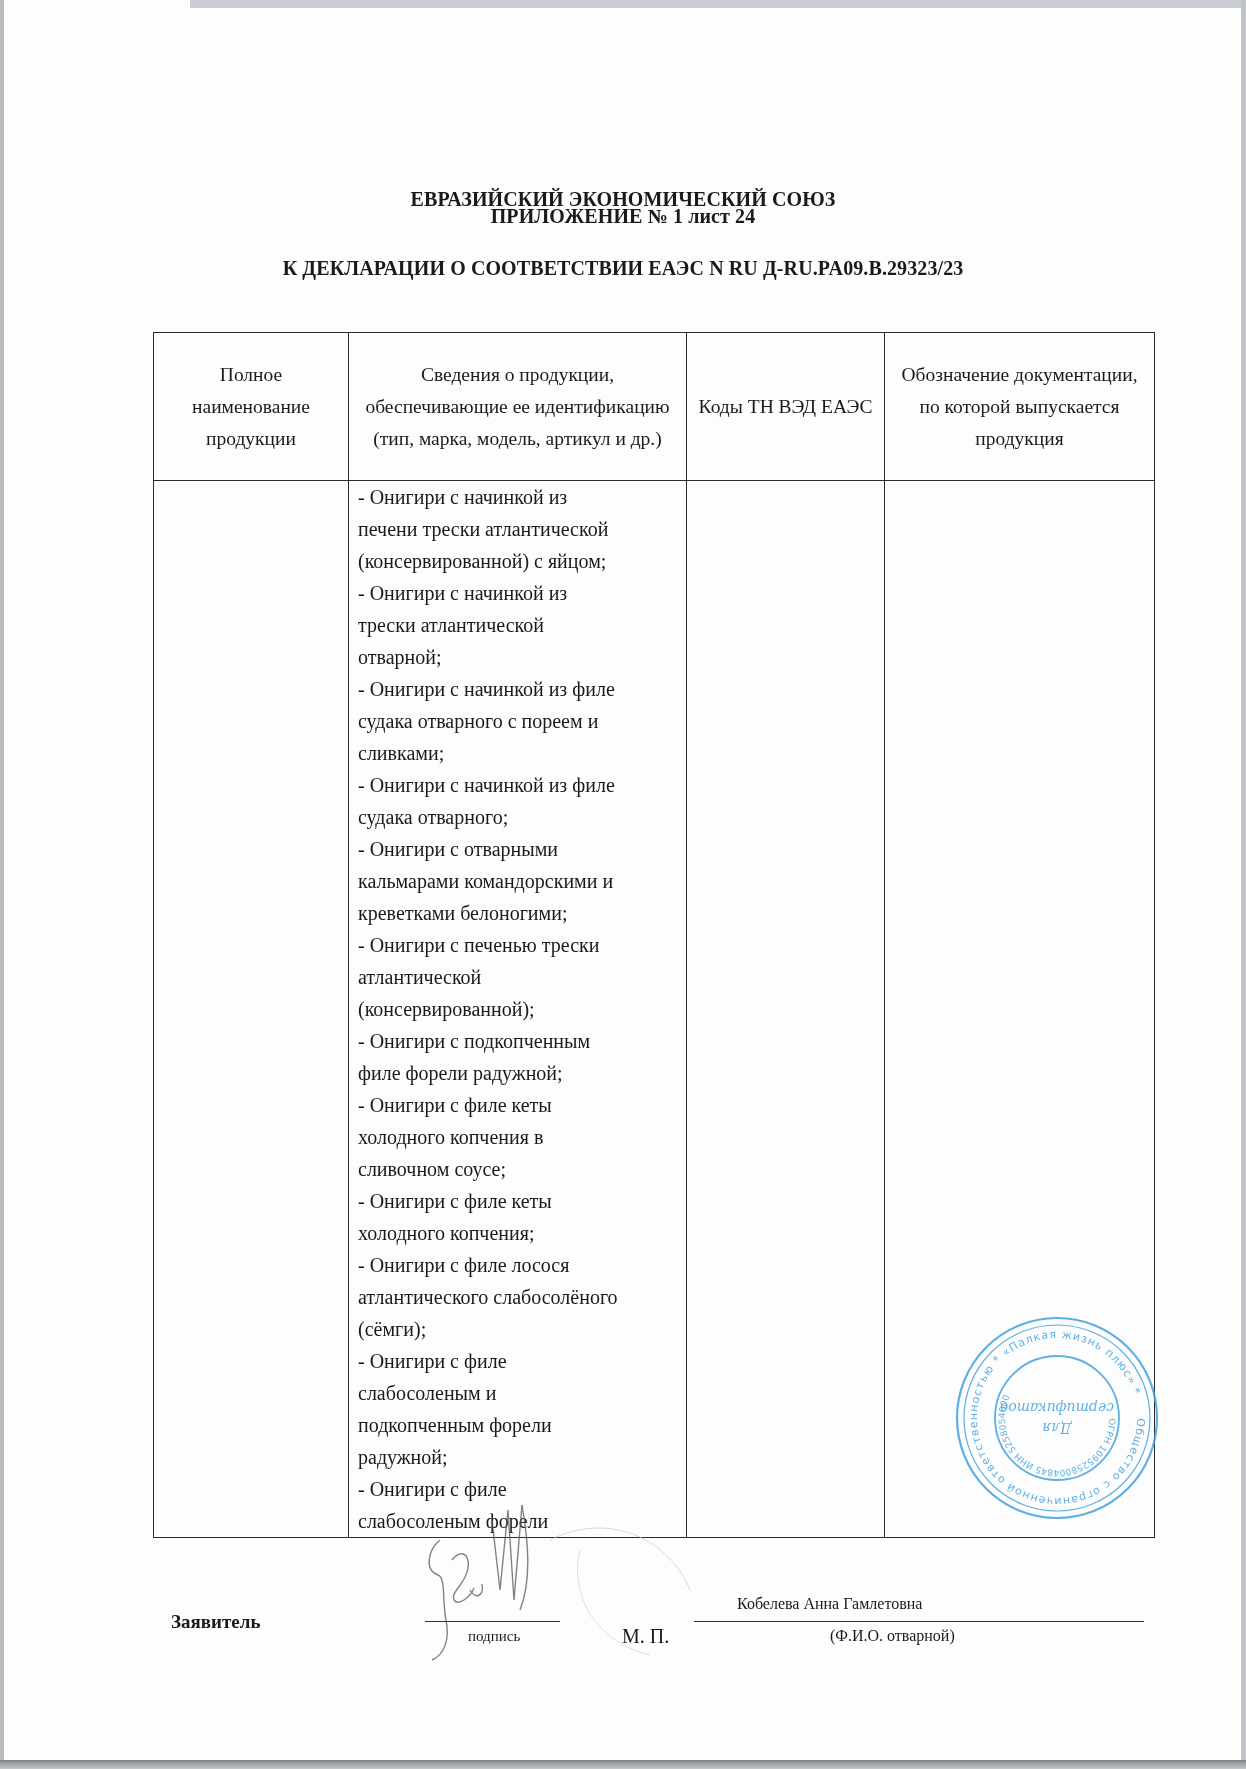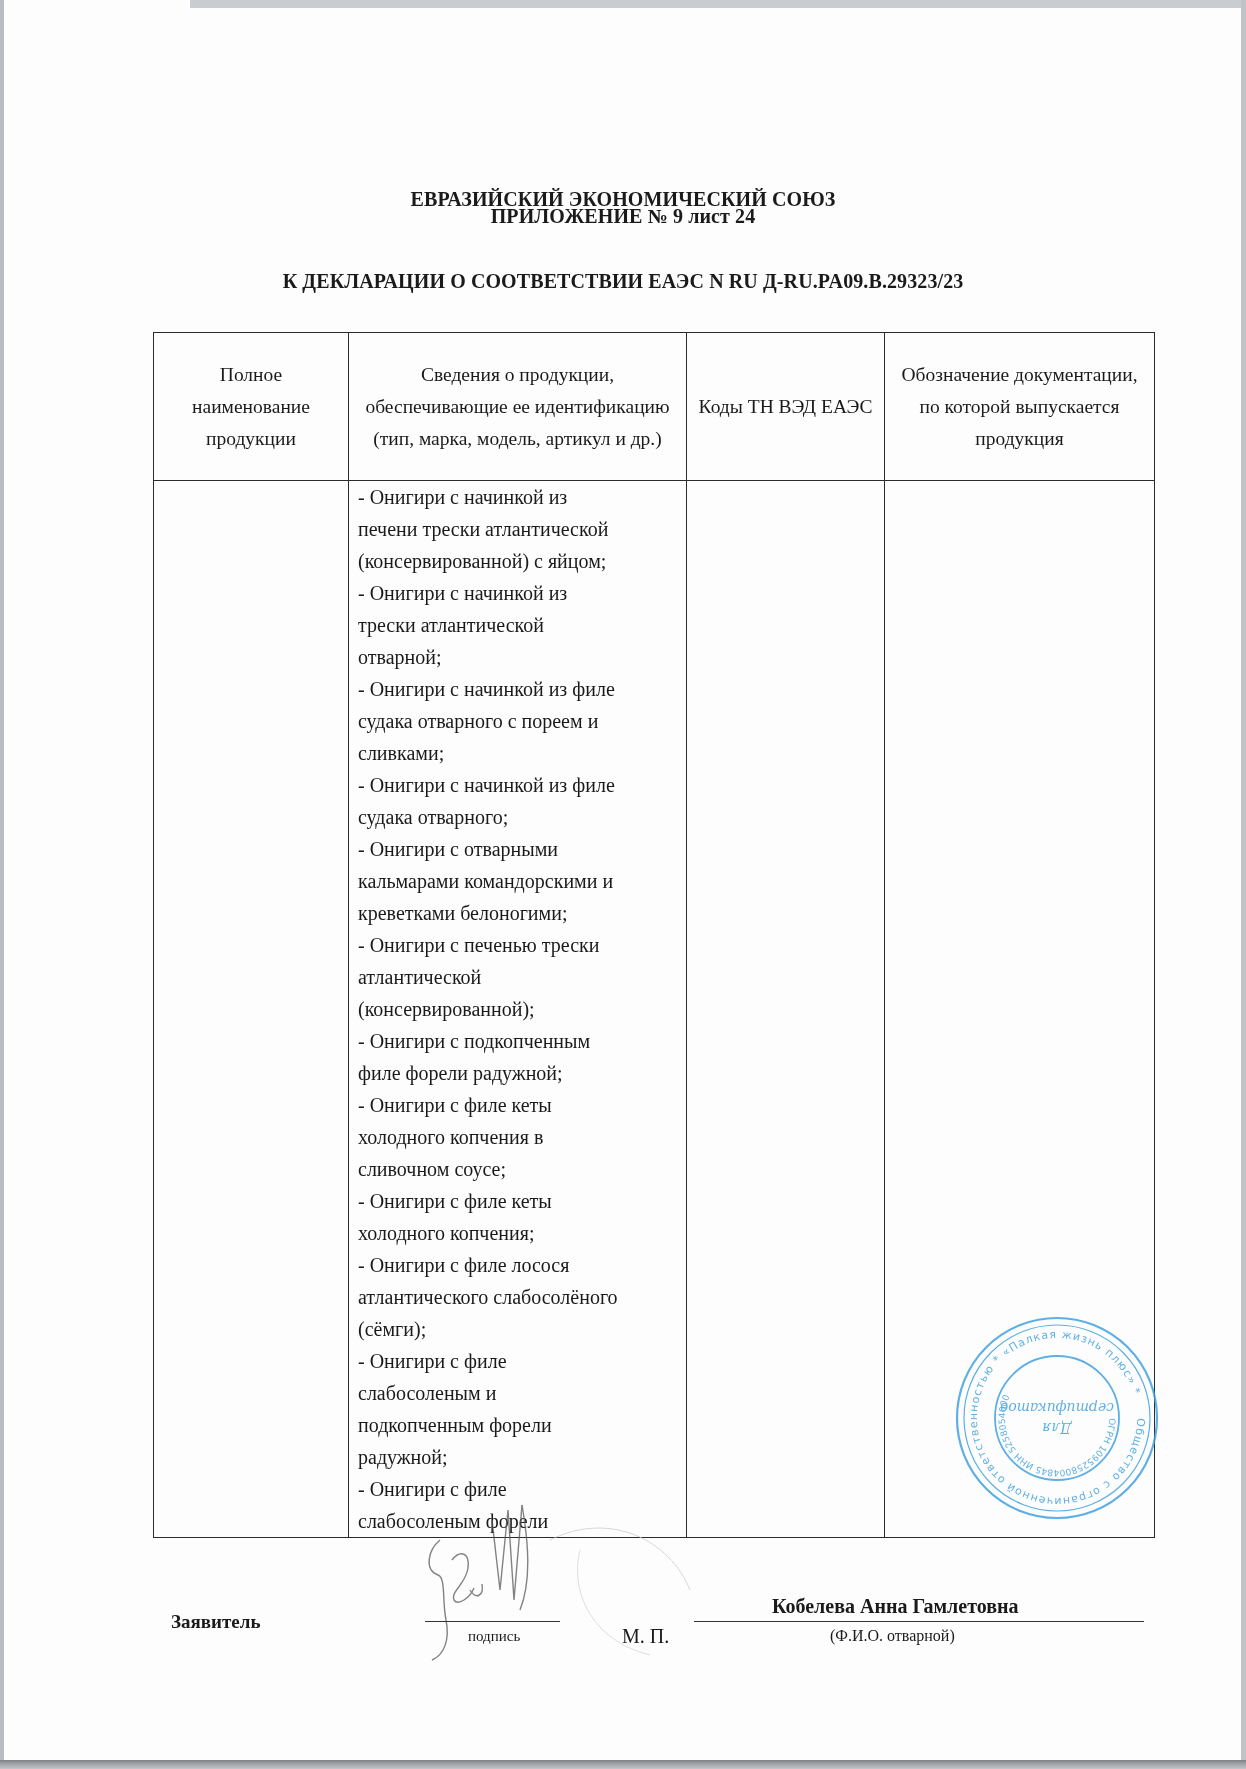--- a/index.html
+++ b/index.html
@@ -35,21 +35,21 @@
     .title-block {
       position: absolute;
       left: 0; width: 1246px;
       text-align: center;
       font-weight: bold;
       font-size: 20px;
       letter-spacing: 0.1px;
     }
     .t1 { top: 152px; margin-top: 36px; }
     .t2 { top: 205px; }
-    .t3 { top: 270px; }
+    .t3 { top: 257px; }
 
     table.decl {
       position: absolute;
       left: 153px;
       top: 332px;
       width: 1001px;
       border-collapse: collapse;
       table-layout: fixed;
       font-size: 19.5px;
       padding-left: 38px;
@@ -98,23 +98,22 @@
     }
     .mp-label {
       position: absolute; left: 622px; top: 1625px;
       font-size: 20px;
     }
     .name-line {
       position: absolute; left: 694px; top: 1621px; width: 450px;
       border-top: 1.4px solid #333;
     }
     .applicant-name {
-      position: absolute; left: 772px; top: 1595px;
-      font-size: 20px;
-      font-weight: bold;
+      position: absolute; left: 737px; top: 1595px;
+      font-size: 16px;
     }
     .name-caption {
       position: absolute; left: 830px; top: 1627px;
       font-size: 16px;
     }
 
     
     .stamp {
       position: absolute; left: 952px; top: 1313px;
       width: 210px; height: 210px;
@@ -128,21 +127,21 @@
   </style>
 </head>
 <body>
 
 <div class="scan-top"></div>
 <div class="scan-left"></div>
 <div class="scan-right"></div>
 <div class="scan-bottom"></div>
 
 <div class="title-block t1">ЕВРАЗИЙСКИЙ ЭКОНОМИЧЕСКИЙ СОЮЗ</div>
-<div class="title-block t2">ПРИЛОЖЕНИЕ № 9 лист 24</div>
+<div class="title-block t2">ПРИЛОЖЕНИЕ № 1 лист 24</div>
 <div class="title-block t3">К ДЕКЛАРАЦИИ О СООТВЕТСТВИИ ЕАЭС N RU Д-RU.PA09.B.29323/23</div>
 
 <table class="decl">
   <colgroup>
     <col class="c1">
       <col class="c2">
       <col class="c3">
       <col class="c4">
   </colgroup>
   <thead>

